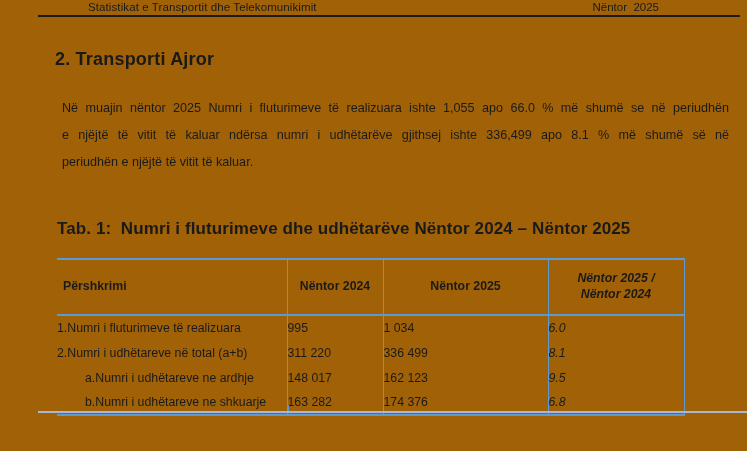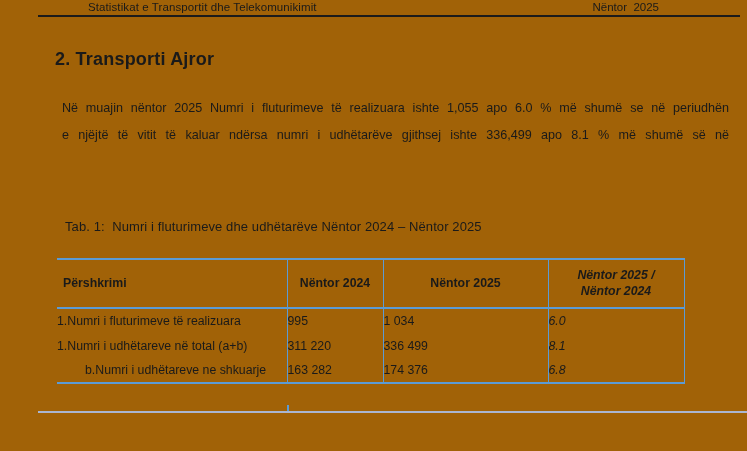--- a/index.html
+++ b/index.html
@@ -29,36 +29,36 @@
     font-size:18px;font-weight:bold;letter-spacing:.2px;
   }
   
   .para{
     position:absolute;left:62px;top:95px;width:667px;
     font-size:12.6px;line-height:27px;
   }
   .para .just{text-align:justify;text-align-last:justify;}
   
   .tab-caption{
-    position:absolute;left:65px;top:219px;
-    font-size:13px;font-weight:normal;white-space:pre;letter-spacing:.1px;
+    position:absolute;left:57px;top:219px;
+    font-size:17px;font-weight:bold;white-space:pre;letter-spacing:.1px;
   }
   
   .tbl-wrap{position:absolute;left:57px;top:258px;}
   table.stats{
     border-collapse:collapse;table-layout:fixed;
     width:627px;
     font-size:12.3px;color:#1a1a1a;
   }
   table.stats td,table.stats th{padding:0;margin:0;overflow:hidden;white-space:nowrap;}
   col.c-desc{width:230px;}
   col.c-2024{width:96px;}
   col.c-2025{width:165px;}
   col.c-ratio{width:136px;}
-  tr.head-row{height:49px;}
+  tr.head-row{height:56px;}
   tr.head-row th{
     font-weight:bold;vertical-align:middle;text-align:center;line-height:1.3;
     border-top:2px solid var(--tb);
     border-bottom:2px solid var(--tb);
   }
   tr.head-row th.desc{text-align:left;padding-left:6px;}
   td.v-line,th.v-line{border-right:1.5px solid var(--tb);}
   th.r-line,td.r-line{border-right:1.5px solid var(--tb);font-style:italic;}
   tr.body-row{height:25px;}
   tr.body-row td{vertical-align:middle;}
@@ -82,22 +82,23 @@
 
 <div class="page">
 
   <div class="hdr-left">Statistikat e Transportit dhe Telekomunikimit</div>
   <div class="hdr-right">Nëntor  2025</div>
   <div class="hdr-rule" style="background: rgb(27, 27, 27);"></div>
 
   <div class="section-title">2. Transporti Ajror</div>
 
   <div class="para">
-    <div class="just">Në muajin nëntor 2025 Numri i fluturimeve të realizuara ishte 1,055 apo 6.0 %  më shumë se në periudhën</div>
+    <div class="just">Në muajin nëntor 2025 Numri i fluturimeve të realizuara ishte 1,055 apo 66.0 %  më shumë se në periudhën</div>
     <div class="just">e njëjtë të vitit të kaluar ndërsa numri i udhëtarëve gjithsej ishte 336,499 apo 8.1 % më shumë së në</div>
+    <div>periudhën e njëjtë të vitit të kaluar.</div>
   </div>
 
   <div class="tab-caption">Tab. 1:  Numri i fluturimeve dhe udhëtarëve Nëntor 2024 – Nëntor 2025</div>
 
   <div class="tbl-wrap">
     <table class="stats">
       <colgroup>
         <col class="c-desc">
           <col class="c-2024">
           <col class="c-2025">
@@ -113,24 +114,30 @@
           <span>Nëntor 2024</span>
         </th>
       </tr>
       <tr class="body-row">
         <td class="lbl v-line">1.Numri i fluturimeve të realizuara</td>
         <td class="num n24 v-line">995</td>
         <td class="num n25 v-line">1 034</td>
         <td class="num nrt r-line">6.0</td>
       </tr>
       <tr class="body-row">
-        <td class="lbl v-line">1.Numri i udhëtareve në total (a+b)</td>
+        <td class="lbl v-line">2.Numri i udhëtareve në total (a+b)</td>
         <td class="num n24 v-line">311 220</td>
         <td class="num n25 v-line">336 499</td>
         <td class="num nrt r-line">8.1</td>
+      </tr>
+      <tr class="body-row">
+        <td class="lbl indent v-line">a.Numri i udhëtareve ne ardhje</td>
+        <td class="num n24 v-line">148 017</td>
+        <td class="num n25 v-line">162 123</td>
+        <td class="num nrt r-line">9.5</td>
       </tr>
       <tr class="body-row last">
         <td class="lbl indent v-line">b.Numri i udhëtareve ne shkuarje</td>
         <td class="num n24 v-line">163 282</td>
         <td class="num n25 v-line">174 376</td>
         <td class="num nrt r-line">6.8</td>
       </tr>
     </tbody>
       </table>
   </div>

